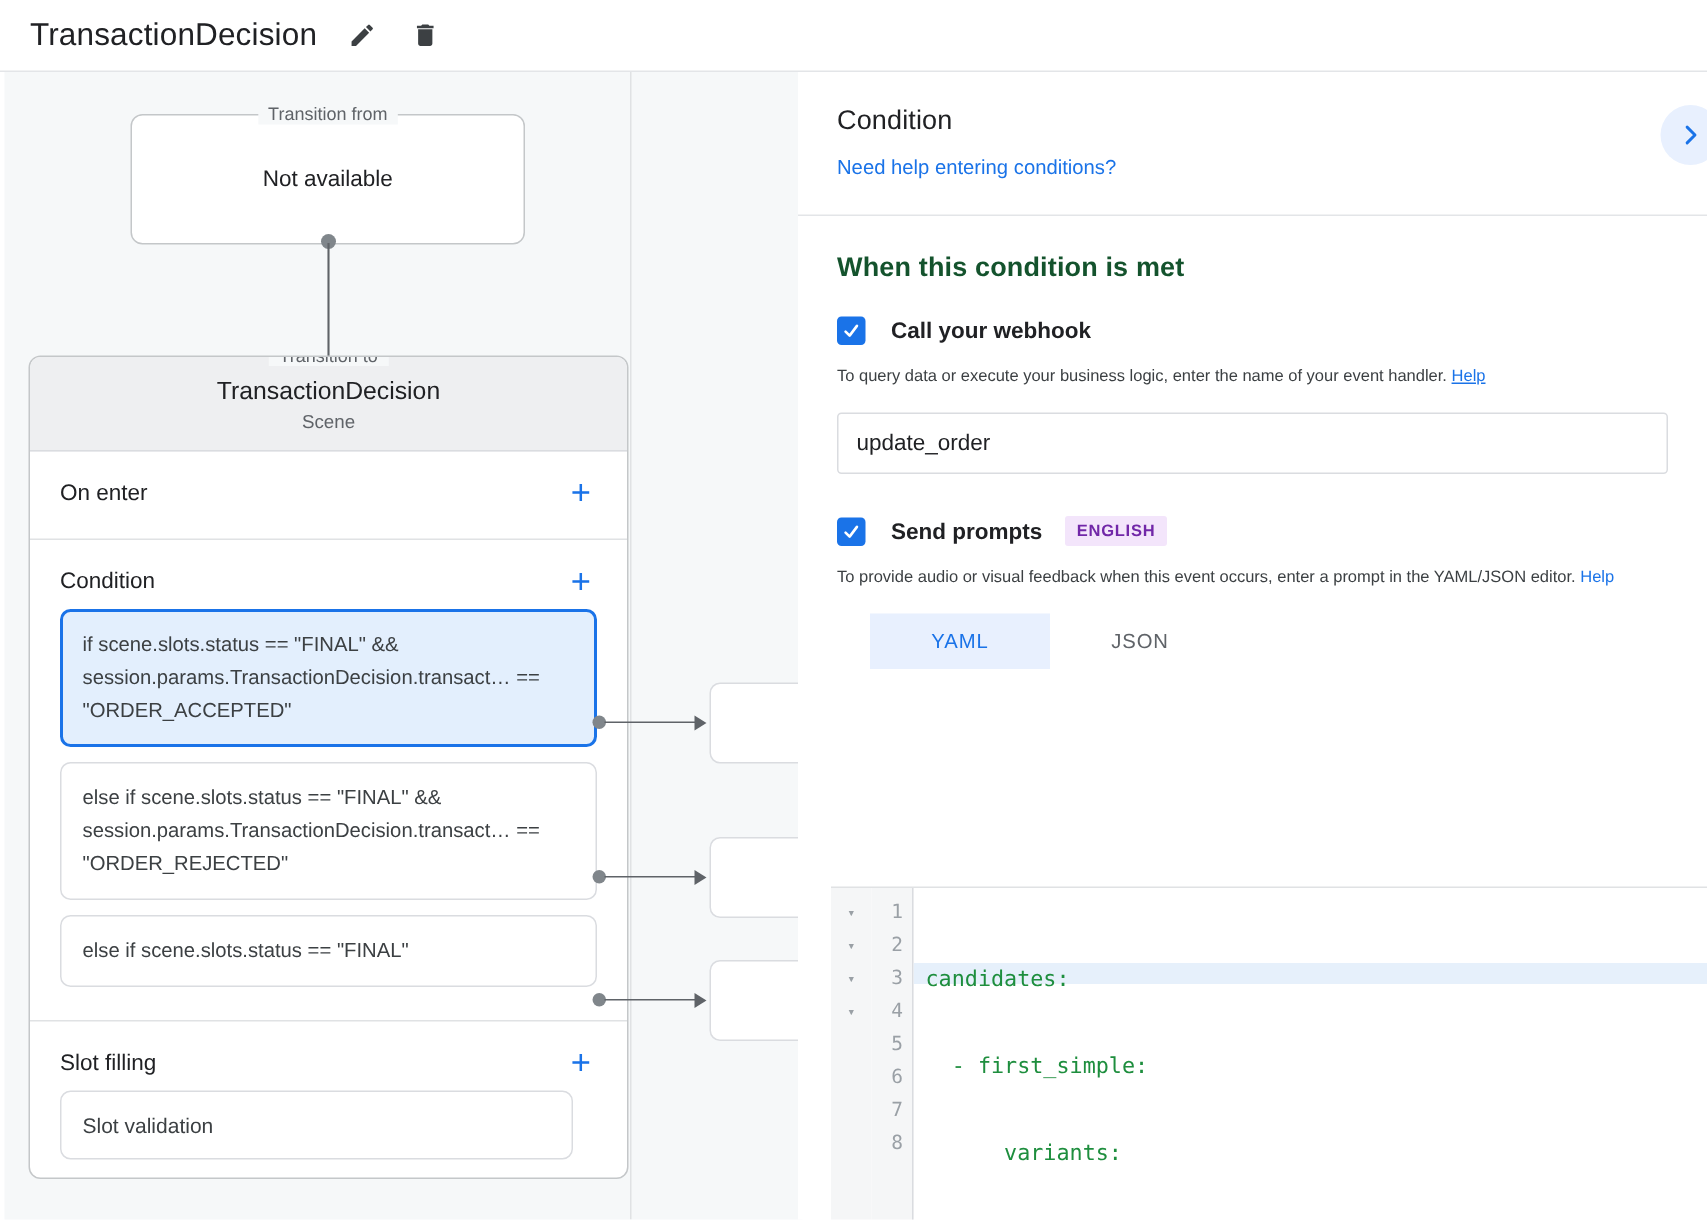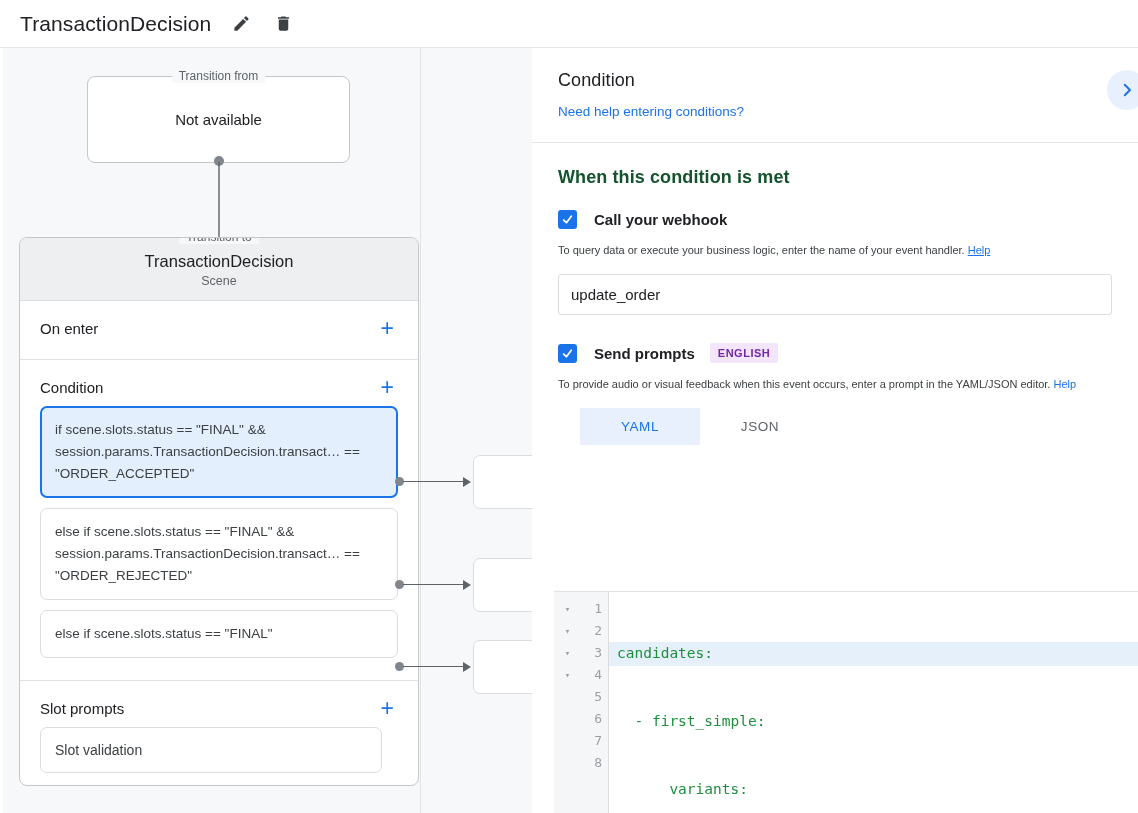--- a/index.html
+++ b/index.html
@@ -233,21 +233,21 @@
     width: 27px; background: #f5f6f7; padding-top: 6px;
     color: #9aa0a6; font-size: 9px; text-align: center;
   }
   #line-gutter {
     width: 28px; background: #f5f6f7; padding-top: 6px;
     color: #9aa0a6; font-size: 13px; text-align: right; padding-right: 6px;
     border-right: 1px solid #dadce0;
     font-family: "DejaVu Sans Mono", monospace;
   }
   #code-area { flex: 1; padding-top: 6px; white-space: pre; overflow: hidden; position: relative; }
-  .code-line { height: 24px; padding-left: 8px; }
+  .code-line { height: 14px; padding-left: 8px; }
   .code-line.hl { background: #e6f0fb; }
   .tok-key { color: #1e8e3e; }
   .tok-plain { color: #202124; }
   .fold { height: 22px; line-height: 22px; }
 </style>
 </head>
 <body>
 
 <div id="topbar">
   <div id="page-title">TransactionDecision</div>
@@ -302,21 +302,21 @@
         <span class="section-title">Condition</span>
         <span class="plus-btn">+</span>
       </div>
       <div class="cond-item selected">if scene.slots.status == "FINAL" &amp;&amp; session.params.TransactionDecision.transact… == "ORDER_ACCEPTED"</div>
       <div class="cond-item">else if scene.slots.status == "FINAL" &amp;&amp; session.params.TransactionDecision.transact… == "ORDER_REJECTED"</div>
       <div class="cond-item">else if scene.slots.status == "FINAL"</div>
     </div>
 
     <div class="section">
       <div class="section-head">
-        <span class="section-title">Slot prompts</span>
+        <span class="section-title">Slot filling</span>
         <span class="plus-btn">+</span>
       </div>
       <div class="slot-item">Slot validation</div>
     </div>
   </div>
 
   <div class="conn" style="left:392px; top:429px;">
     <div class="dot"></div>
     <div class="line"></div>
     <div class="head"></div>

